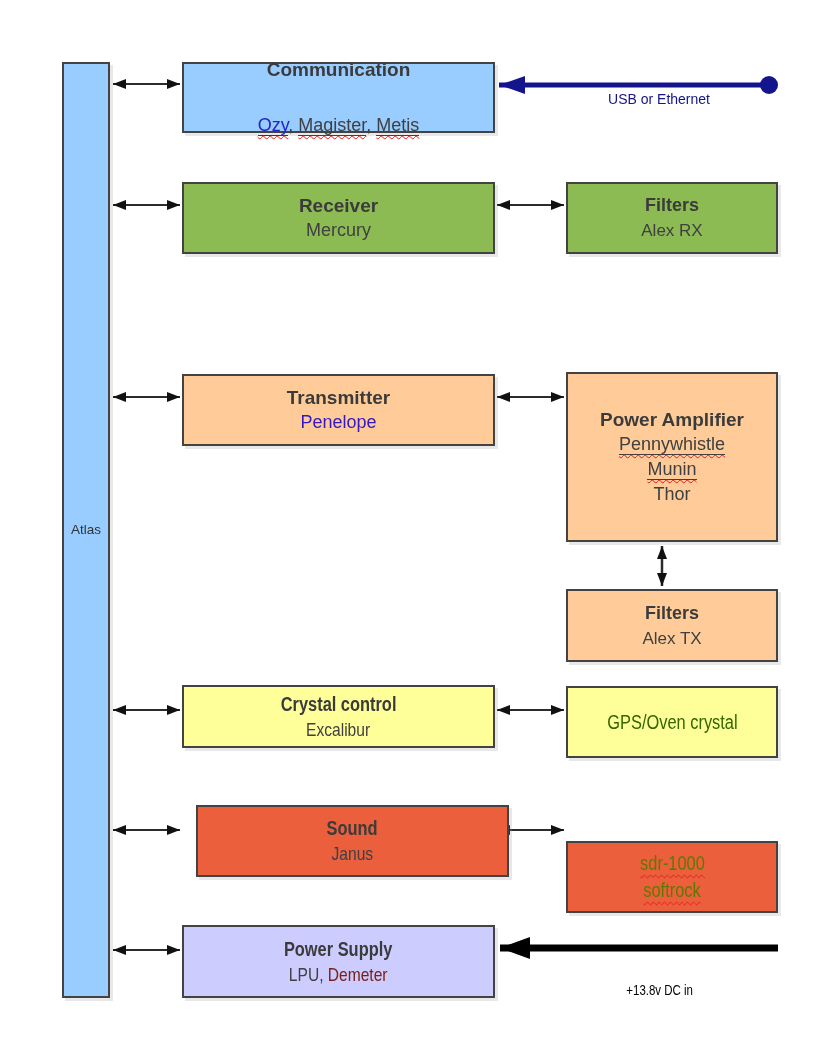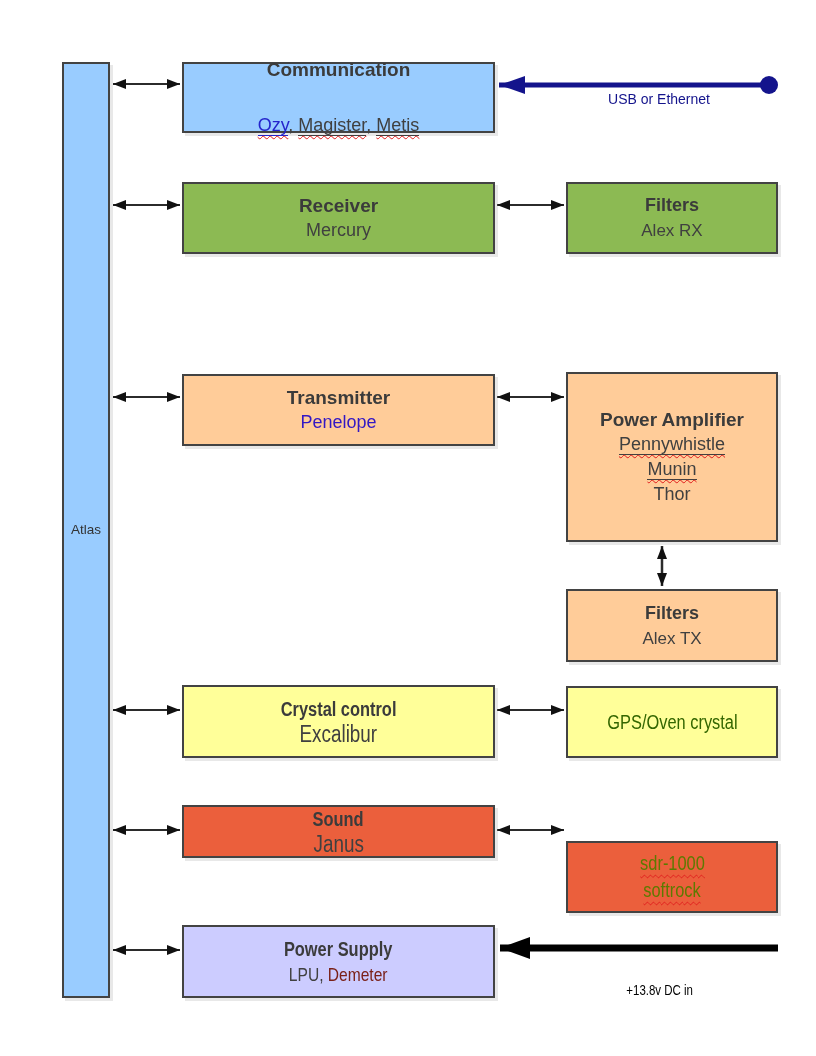--- a/index.html
+++ b/index.html
@@ -28,21 +28,21 @@
   .sq{text-decoration:underline wavy var(--squiggle-red,#e01b1b);
       text-decoration-thickness:1px;text-underline-offset:4px;}
   .ozy{color:var(--link-blue,#2424cc);}
   .penelope{color:var(--penelope-blue,#3318c4);}
   .gps-text{color:var(--dark-green,#336600);font-size:20px;}
   .olive{color:var(--olive,#5d7a00);font-size:20px;line-height:27px;}
   .maroon{color:var(--maroon,#7a2018);}
   .psu .title{font-size:20px;}
   .psu .sub{font-size:19px;}
   .cond .title{font-size:20px;}
-  .cond .sub{font-size:23px;}
+  .cond .sub{font-size:19px;}
   .connector-layer{position:absolute;left:0;top:0;pointer-events:none;}
   .usb-label{position:absolute;left:584px;top:91px;width:150px;text-align:center;
              font-size:14px;color:var(--navy,#14148c);}
   .dc-label{position:absolute;left:585px;top:954px;width:150px;text-align:center;
             font-size:14px;color:#000;margin-top:28px;}
 </style>
 </head>
 <body>
 
 <div class="canvas">
@@ -112,30 +112,30 @@
   <div class="box peach" style="left:182px;top:374px;width:313px;height:72px;">
     <div class="title">Transmitter</div>
     <div class="sub penelope">Penelope</div>
   </div>
 
   <div class="box peach small" style="left:566px;top:589px;width:212px;height:73px;">
     <div class="title">Filters</div>
     <div class="sub">Alex TX</div>
   </div>
 
-  <div class="box yellow cond" style="left:182px;top:685px;width:313px;height:73px;">
+  <div class="box yellow cond" style="left:182px;top:685px;width:313px;height:63px;">
     <div class="title"><span class="narrow">Crystal control</span></div>
     <div class="sub"><span class="narrow">Excalibur</span></div>
   </div>
 
   <div class="box yellow" style="left:566px;top:686px;width:212px;height:72px;">
     <div class="sub gps-text"><span class="narrow">GPS/Oven crystal</span></div>
   </div>
 
-  <div class="box tomato cond" style="left:182px;top:805px;width:313px;height:53px;">
+  <div class="box tomato cond" style="left:196px;top:805px;width:313px;height:72px;">
     <div class="title"><span class="narrow">Sound</span></div>
     <div class="sub"><span class="narrow">Janus</span></div>
   </div>
 
   <div class="box tomato" style="left:566px;top:805px;width:212px;height:72px;margin-top:36px;">
     <div class="sub olive"><span class="narrow sq">sdr-1000</span></div>
     <div class="sub olive"><span class="narrow sq">softrock</span></div>
   </div>
 
   <div class="box lavender psu" style="left:182px;top:925px;width:313px;height:73px;">

